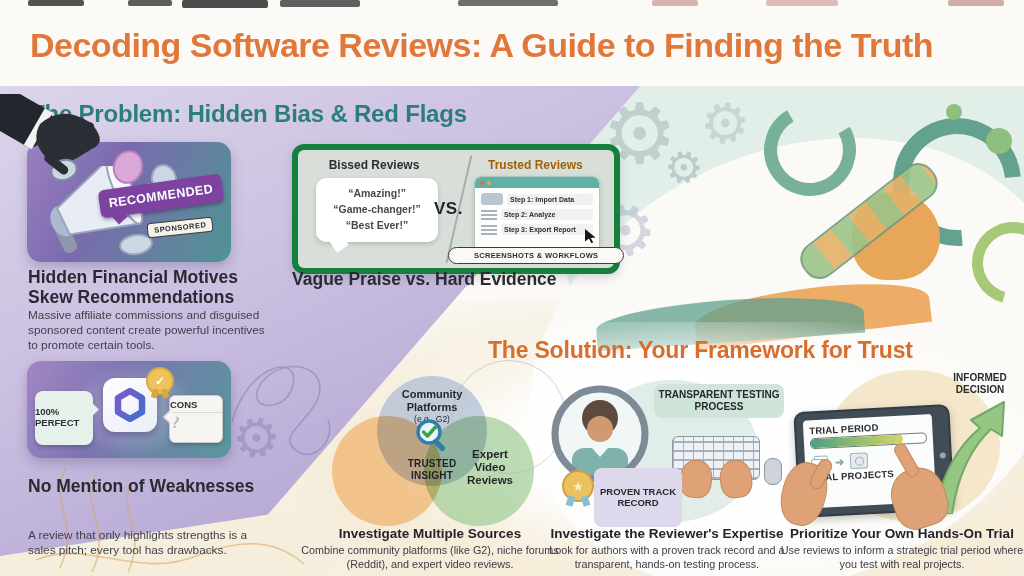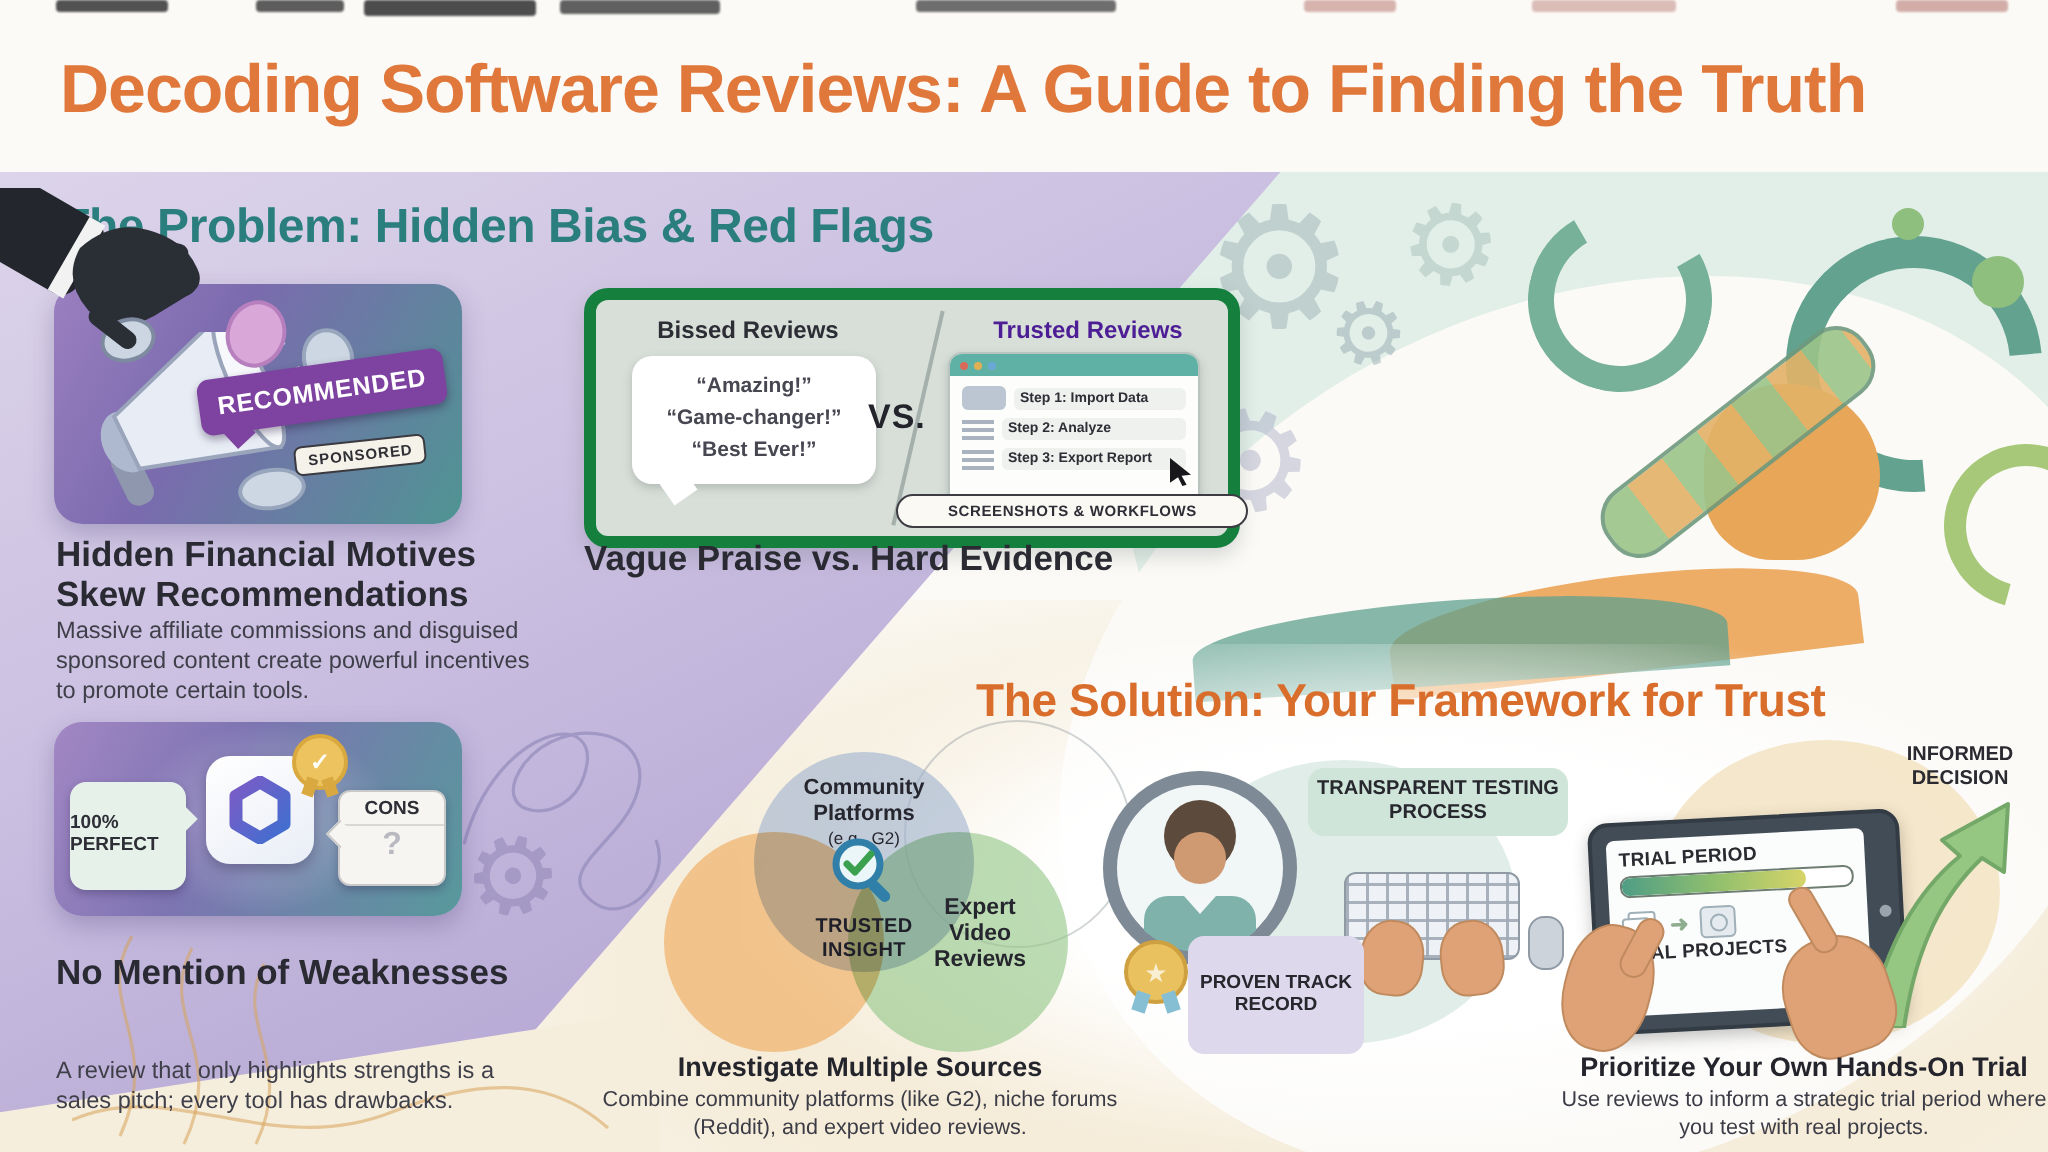--- a/index.html
+++ b/index.html
@@ -68,21 +68,21 @@
   .banner-rec:after{content:"";position:absolute;left:12px;bottom:-6px;width:12px;height:12px;background:#7e42a0;transform:rotate(55deg);z-index:-1;}
   .tag-spon{position:absolute;left:120px;top:78px;padding:2px 6px;background:#f5f2ea;border:1.5px solid #3a3a40;border-radius:4px;font-size:7.5px;font-weight:bold;letter-spacing:.5px;color:#2e2e34;transform:rotate(-6deg);}
   .hand{left:0px;top:94px;width:120px;height:112px;z-index:7;}
 
   .t1-head{left:28px;top:268px;width:250px;}
   .t1-body{left:28px;top:308px;width:246px;}
 
   
   .panel2{left:292px;top:144px;width:316px;height:118px;border-radius:12px;background:#d8dfd9;border:6px solid #15803d;box-shadow:0 4px 10px rgba(80,90,90,.22);z-index:5;}
   .p2-ltitle{position:absolute;left:18px;top:8px;width:116px;text-align:center;font-size:12px;font-weight:bold;color:#2d2d35;}
-  .p2-rtitle{position:absolute;left:190px;top:8px;width:112px;text-align:center;font-size:12px;font-weight:bold;color:#4c1d95;}
+  .p2-rtitle{position:absolute;left:190px;top:8px;width:112px;font-size:12px;font-weight:bold;color:#a16207;}
   .bubble{position:absolute;left:18px;top:28px;width:122px;height:64px;background:#fff;border-radius:10px;box-shadow:0 2px 5px rgba(70,80,80,.25);display:flex;flex-direction:column;justify-content:center;}
   .bubble:after{content:"";position:absolute;left:16px;bottom:-8px;width:14px;height:14px;background:#fff;transform:rotate(55deg);}
   .bubble .q{font-size:10.5px;font-weight:bold;color:#474752;text-align:center;line-height:1.5;}
   .p2-divider{position:absolute;left:160px;top:4px;width:1.5px;height:110px;background:#99a3a0;transform:rotate(13deg);opacity:.8;}
   .p2-vs{position:absolute;left:136px;top:49px;font-size:17px;font-weight:bold;color:#23232b;letter-spacing:.5px;}
   .mini-win{position:absolute;left:176px;top:26px;width:124px;height:80px;background:#fdfdfb;border:1px solid #b9c4bf;border-radius:7px;box-shadow:0 2px 5px rgba(70,80,80,.25);overflow:visible;}
   .mw-bar{height:11px;background:#5fb0a5;border-radius:6px 6px 0 0;display:flex;align-items:center;gap:3px;padding-left:5px;}
   .mw-dot{width:4px;height:4px;border-radius:50%;}
   .mw-body{padding:5px 6px 0 6px;}
   .mw-row{display:flex;align-items:center;gap:4px;margin-bottom:4px;}
@@ -96,21 +96,21 @@
 
   
   .card3{left:27px;top:361px;width:204px;height:97px;border-radius:14px;background:linear-gradient(115deg,#a287c4 0%,#7d74b2 40%,#57999b 100%);box-shadow:0 5px 12px rgba(70,58,110,.28);z-index:5;}
   .card3 .glow{position:absolute;left:40px;top:0;width:130px;height:97px;background:radial-gradient(ellipse at center,rgba(255,255,255,.35) 0,rgba(255,255,255,0) 70%);}
   .appicon{position:absolute;left:76px;top:17px;width:54px;height:54px;border-radius:12px;background:linear-gradient(150deg,#ffffff,#e9edf6);box-shadow:0 3px 7px rgba(40,30,70,.35);display:flex;align-items:center;justify-content:center;}
   .gold-badge{position:absolute;left:119px;top:6px;width:24px;height:24px;border-radius:50%;background:#ecc35e;border:2px solid #d9a83f;display:flex;align-items:center;justify-content:center;font-size:12px;font-weight:bold;color:#fff;z-index:2;}
   .gold-badge:after{content:"";position:absolute;left:4px;top:20px;width:6px;height:9px;background:#d9a83f;transform:rotate(20deg);}
   .gold-badge:before{content:"";position:absolute;right:4px;top:20px;width:6px;height:9px;background:#d9a83f;transform:rotate(-20deg);}
   .bub-perfect{position:absolute;left:8px;top:30px;width:58px;height:54px;background:#e6f1ea;border-radius:8px;display:flex;align-items:center;justify-content:center;text-align:left;font-size:9.5px;font-weight:bold;color:#2e2e36;line-height:1.15;box-shadow:0 2px 4px rgba(40,30,70,.3);}
   .bub-perfect:after{content:"";position:absolute;right:-4px;top:14px;width:9px;height:9px;background:#e6f1ea;transform:rotate(45deg);}
-  .cons-card{position:absolute;left:142px;top:34px;width:52px;height:46px;background:#f6f5f1;border:1.5px solid #c9c9c9;border-radius:6px;text-align:center;box-shadow:0 2px 4px rgba(40,30,70,.3);}
+  .cons-card{position:absolute;left:142px;top:34px;width:52px;height:46px;background:#f6f5f1;border:1.5px solid #c9c9c9;border-radius:6px;box-shadow:0 2px 4px rgba(40,30,70,.3);}
   .cons-card:before{content:"";position:absolute;left:-5px;top:16px;width:9px;height:9px;background:#f6f5f1;border-left:1.5px solid #c9c9c9;border-bottom:1.5px solid #c9c9c9;transform:rotate(45deg);}
   .cons-title{font-size:9.5px;font-weight:bold;color:#2e2e36;border-bottom:1px solid #d8d8d4;padding:3px 0 2px;}
   .cons-q{font-size:16px;font-weight:bold;color:#b9b9c1;line-height:1.3;}
   .t3-head{left:28px;top:477px;width:250px;}
   .t3-body{left:28px;top:500px;width:240px;margin-top:28px;}
 
   
   .venn{left:332px;top:376px;width:200px;height:148px;z-index:5;}
   .vc{position:absolute;width:110px;height:110px;border-radius:50%;mix-blend-mode:multiply;opacity:.62;}
   .vc-top{left:45px;top:0;background:#9fb3cf;}
@@ -359,20 +359,24 @@
       <rect x="84" y="86" width="42" height="14" rx="7" transform="rotate(42 84 86)" fill="#b6c0c9" stroke="#7e8a95" stroke-width="2.5"></rect>
     </svg>
     <div class="medal">★</div>
     <div class="lab-track">PROVEN TRACK RECORD</div>
     <div class="keyboard"></div>
     <div class="mouse"></div>
     <div class="handL2"></div>
     <div class="handR2"></div>
   </div>
 
+  <div class="abs col-block t5">
+    <div class="col-head">Investigate the Reviewer's Expertise</div>
+    <div class="col-body">Look for authors with a proven track record and a transparent, hands-on testing process.</div>
+  </div>
 
   <div class="abs illus3">
     <div class="i3-circle"></div>
     <div class="lab-informed">INFORMED DECISION</div>
     <svg class="green-arrow" width="84" height="116" viewBox="0 0 84 116">
       <path d="M8 116 C 16 76, 32 48, 54 30 L45 22 L78 4 L76 38 L65 31 C 46 49, 32 74, 26 116 Z" fill="#95c783" stroke="#74a868" stroke-width="2" stroke-linejoin="round"></path>
     </svg>
     <div class="tablet">
       <div class="tab-screen">
         <div class="ts-title">TRIAL PERIOD</div>

